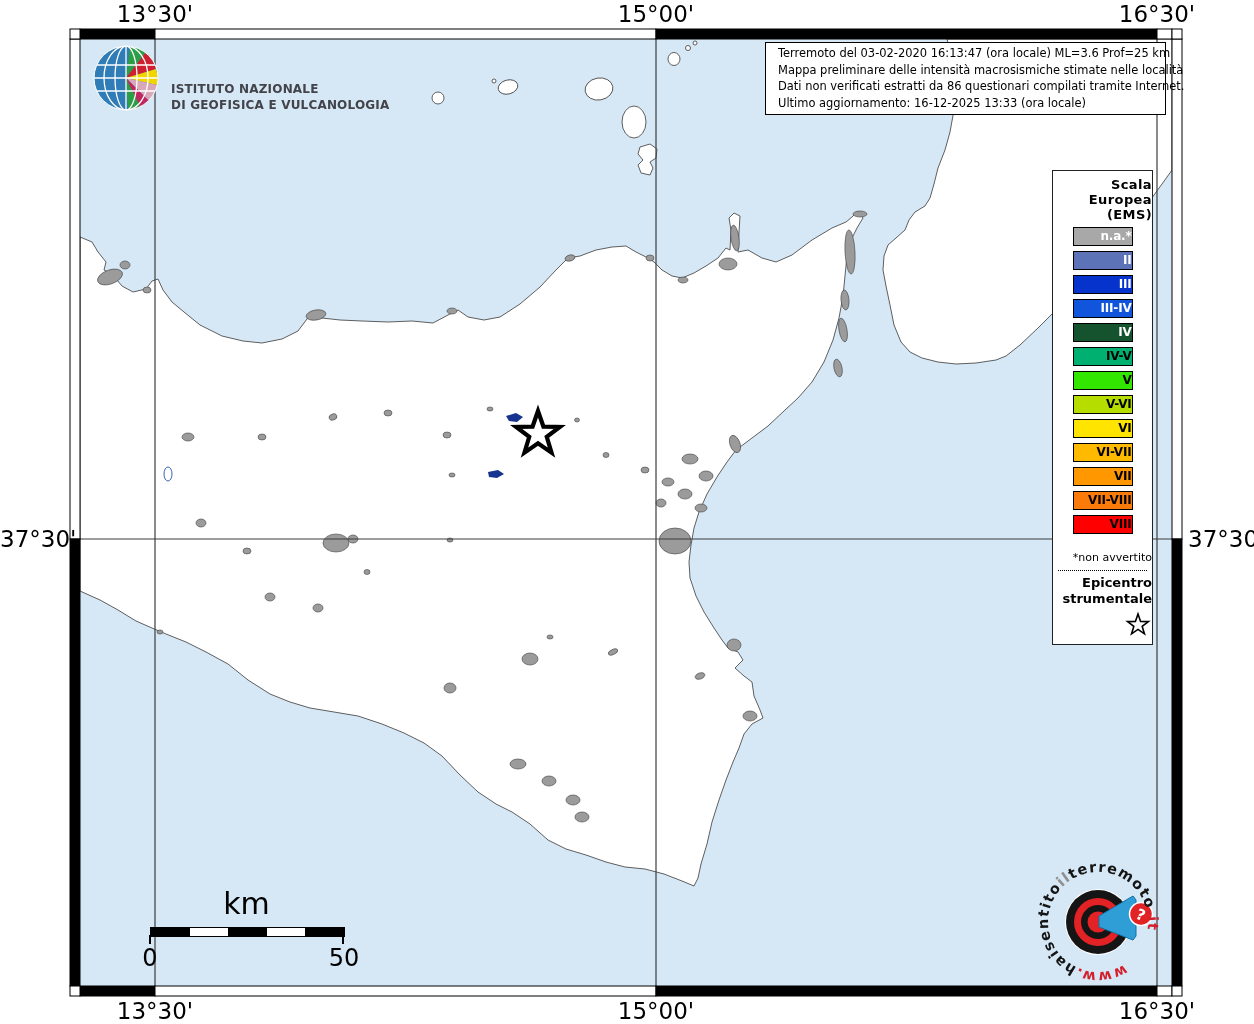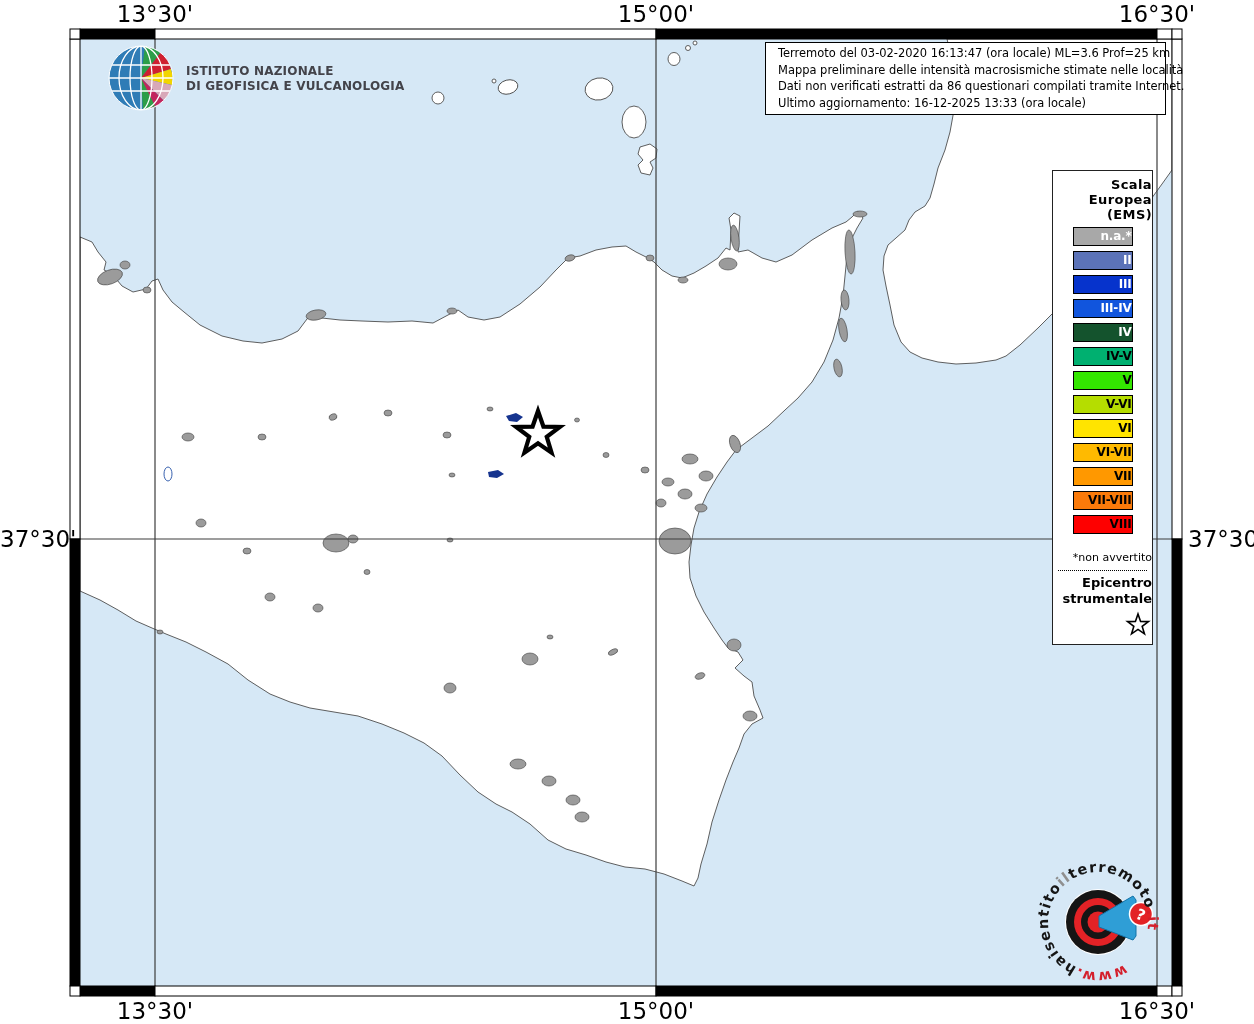--- a/index.html
+++ b/index.html
@@ -2,21 +2,21 @@
 <html><head>
 <meta charset="utf-8">
 <style>
   html,body{margin:0;padding:0;background:#ffffff;}
   #stage{position:relative;width:1254px;height:1024px;background:#fff;overflow:hidden;
          font-family:"DejaVu Sans",sans-serif;color:#000;}
   #map-svg{position:absolute;left:0;top:0;}
   .axis-label{position:absolute;font-size:23px;line-height:26px;white-space:nowrap;}
   .axis-top,.axis-bottom{width:140px;text-align:center;}
   
-  #ingv{position:absolute;left:107px;top:44px;display:flex;align-items:center;}
+  #ingv{position:absolute;left:92px;top:44px;display:flex;align-items:flex-end;}
   #ingv-text{margin-left:11px;font-size:12.5px;font-weight:bold;color:#43434a;
              line-height:15.5px;letter-spacing:0.2px;transform:scaleX(0.96);transform-origin:left center;}
   
   #info-box{position:absolute;left:765px;top:42px;width:382px;background:#fff;
             border:1.4px solid #000;padding:2px 5px 3px 12px;}
   #info-box .info-line{font-size:12.2px;line-height:16.6px;white-space:nowrap;
             transform:scaleX(0.94);transform-origin:left center;}
   
   #legend{position:absolute;left:1052px;top:170px;width:99px;height:473px;background:#fff;
           border:1.2px solid #222;text-align:right;}
@@ -235,20 +235,34 @@
     <div id="legend-divider"></div>
     <div id="legend-epicenter">
       <div>Epicentro</div>
       <div>strumentale</div>
     </div>
     <svg id="legend-star" width="28" height="28" viewBox="-14 -14 28 28">
       <path d="M0,-11 L2.59,-3.56 L10.46,-3.4 L4.19,1.36 L6.47,8.9 L0,4.4 L-6.47,8.9 L-4.19,1.36 L-10.46,-3.4 L-2.59,-3.56 Z" fill="#ffffff" stroke="#000000" stroke-width="1.6"></path>
     </svg>
   </div>
 
+  <div id="scalebar">
+    <div id="scalebar-unit">km</div>
+    <div id="scalebar-bar">
+      <div class="sb-seg sb-black"></div>
+      <div class="sb-seg sb-white"></div>
+      <div class="sb-seg sb-black"></div>
+      <div class="sb-seg sb-white"></div>
+      <div class="sb-seg sb-black"></div>
+    </div>
+    <div class="sb-tick" style="left:-1px;"></div>
+    <div class="sb-tick" style="left:192px;"></div>
+    <div id="sb-label-0">0</div>
+    <div id="sb-label-50">50</div>
+  </div>
 
   <svg id="watermark" width="130" height="132" viewBox="0 0 130 132">
     <defs>
       <path id="wm-circle" d="M 62,114 a 50,50 0 1 1 0.02,0" transform="rotate(-32 62 64)"></path>
     </defs>
     <circle cx="62" cy="64" r="33" fill="#ffffff"></circle>
     <circle cx="62" cy="64" r="32" fill="#151515"></circle>
     <circle cx="62" cy="64" r="24" fill="#e32226"></circle>
     <circle cx="62" cy="64" r="17" fill="#151515"></circle>
     <circle cx="62" cy="64" r="10.5" fill="#e32226"></circle>

